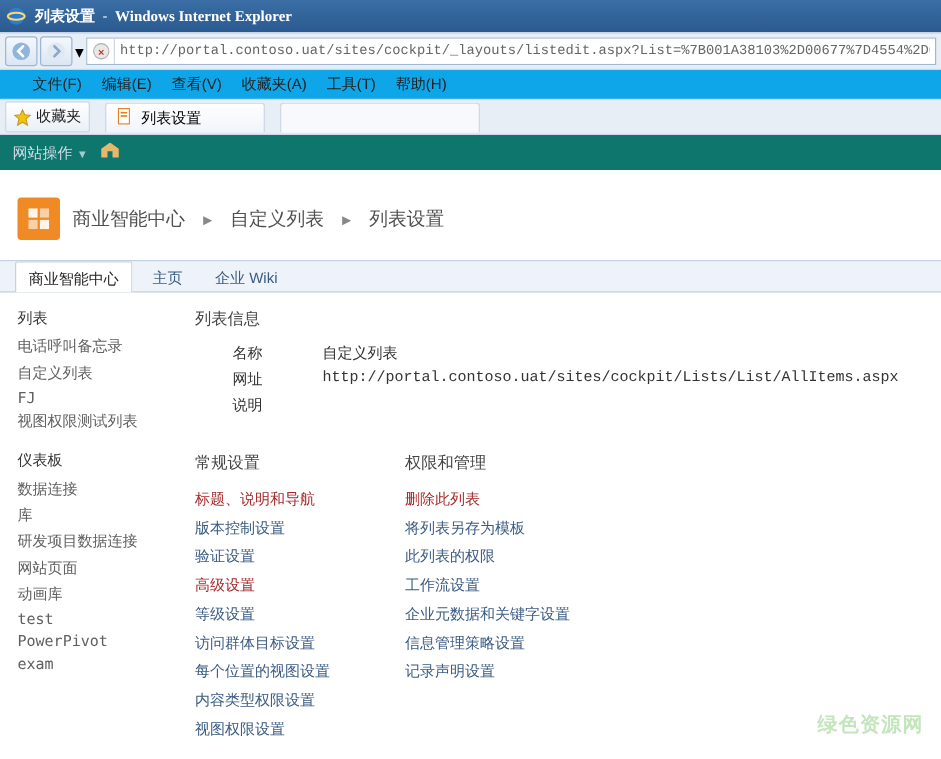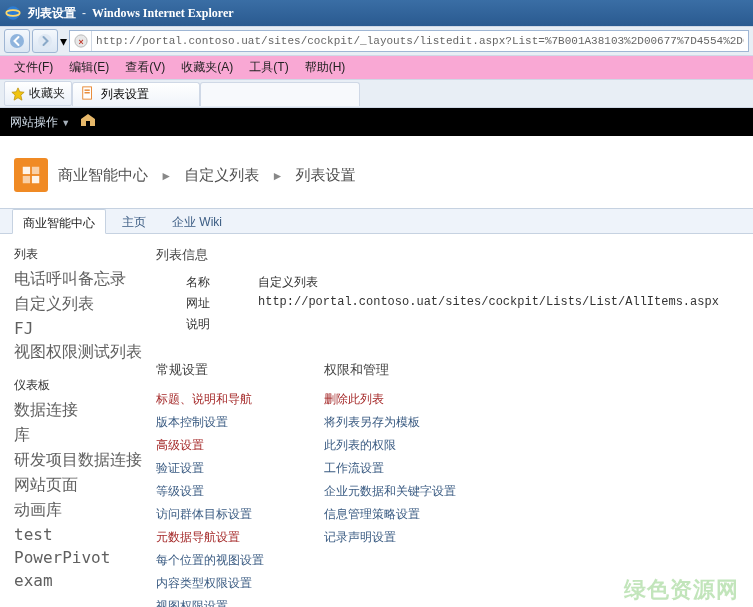--- a/index.html
+++ b/index.html
@@ -63,40 +63,40 @@
     }
     .addr-input {
       flex:1; border:none; outline:none;
       font-family: Consolas, "Courier New", monospace;
       font-size: 11px; color:#666;
       padding: 0 4px;
     }
     
     .menubar {
       height: 24px;
-      background: #f9a8d4;
+      background: #0ea5e9;
       border-bottom: 1px solid #cfd8e6;
       display: flex;
       align-items: center;
-      padding: 0 6px;
+      padding: 0 18px;
     }
     .menuitem {
       padding: 3px 8px;
       color: #222;
       font-size: 12px;
       cursor: default;
     }
     
     .favbar {
       height: 28px;
       background: #e8eef5;
       border-bottom: 1px solid #cfd8e6;
       display: flex;
       align-items: center;
-      gap: 0;
+      gap: 12px;
       padding: 0 4px;
     }
     .fav-btn {
       display:flex; align-items:center; gap:4px;
       padding: 3px 6px;
       border: 1px solid #cfd8e6;
       background: linear-gradient(to bottom,#fff,#eaf0f8);
       border-radius: 2px;
       color: #222;
     }
@@ -113,21 +113,21 @@
     .empty-tab {
       width: 160px; height:24px;
       border:1px solid #cfd8e6;
       border-bottom:none;
       background:#f7f9fc;
       border-radius:3px 3px 0 0;
     }
     
     .ribbon {
       height: 28px;
-      background: #000000;
+      background: #0f766e;
       display:flex; align-items:center;
       gap: 10px;
       padding: 0 10px;
       color: #d0dce8;
       font-size: 12px;
     }
     .ribbon-caret { font-size: 9px; opacity:.8; }
     .ribbon-icon { color:#e6b86a; font-size:14px; }
     
     .content-head {
@@ -176,21 +176,21 @@
     }
     .leftnav {
       width: 156px;
       padding: 12px 10px 10px 14px;
     }
     .leftnav .grp { margin-bottom: 14px; }
     .leftnav .hdr { color:#333; font-size:12px; margin-bottom:6px; }
     .leftnav a {
       display:block;
       color:#606060;
-      font-size:16px;
+      font-size:12px;
       text-decoration:none;
       margin: 4px 0;
     }
     .leftnav a.mono { font-family: Consolas, monospace; color:#606060; }
     .settings {
       flex:1;
       padding: 12px 10px 10px 0;
       color:#333;
     }
     .sect-title { color:#444; font-size:13px; margin-bottom:10px; }
@@ -209,22 +209,22 @@
       display:block;
       color:#3a5b82;
       text-decoration:none;
       font-size:12px;
       margin:6px 0;
     }
     .setting-link.red { color:#a52a2a; }
     
     .watermark {
       position: fixed;
-      right: 14px; bottom: 2px;
-      font-size: 22px;
+      right: 14px; bottom: 16px;
+      font-size: 16px;
       font-weight: bold;
       color: rgba(80,180,60,.35);
       letter-spacing: 1px;
       pointer-events:none;
     }
   </style>
 </head>
 <body>
 
 <div class="titlebar">
@@ -363,25 +363,24 @@
       <div class="meta-row">
         <span class="meta-label">说明</span>
       </div>
     </div>
 
     <div class="cols">
       <div class="col">
         <div class="col-title">常规设置</div>
         <a class="setting-link red">标题、说明和导航</a>
         <a class="setting-link">版本控制设置</a>
+        <a class="setting-link">验证设置</a>
         <a class="setting-link red">高级设置</a>
-        <a class="setting-link">验证设置</a>
         <a class="setting-link">等级设置</a>
         <a class="setting-link">访问群体目标设置</a>
-        <a class="setting-link red">元数据导航设置</a>
         <a class="setting-link">每个位置的视图设置</a>
         <a class="setting-link">内容类型权限设置</a>
         <a class="setting-link">视图权限设置</a>
 
       </div>
       <div class="col">
         <div class="col-title">权限和管理</div>
         <a class="setting-link red">删除此列表</a>
         <a class="setting-link">将列表另存为模板</a>
         <a class="setting-link">此列表的权限</a>

